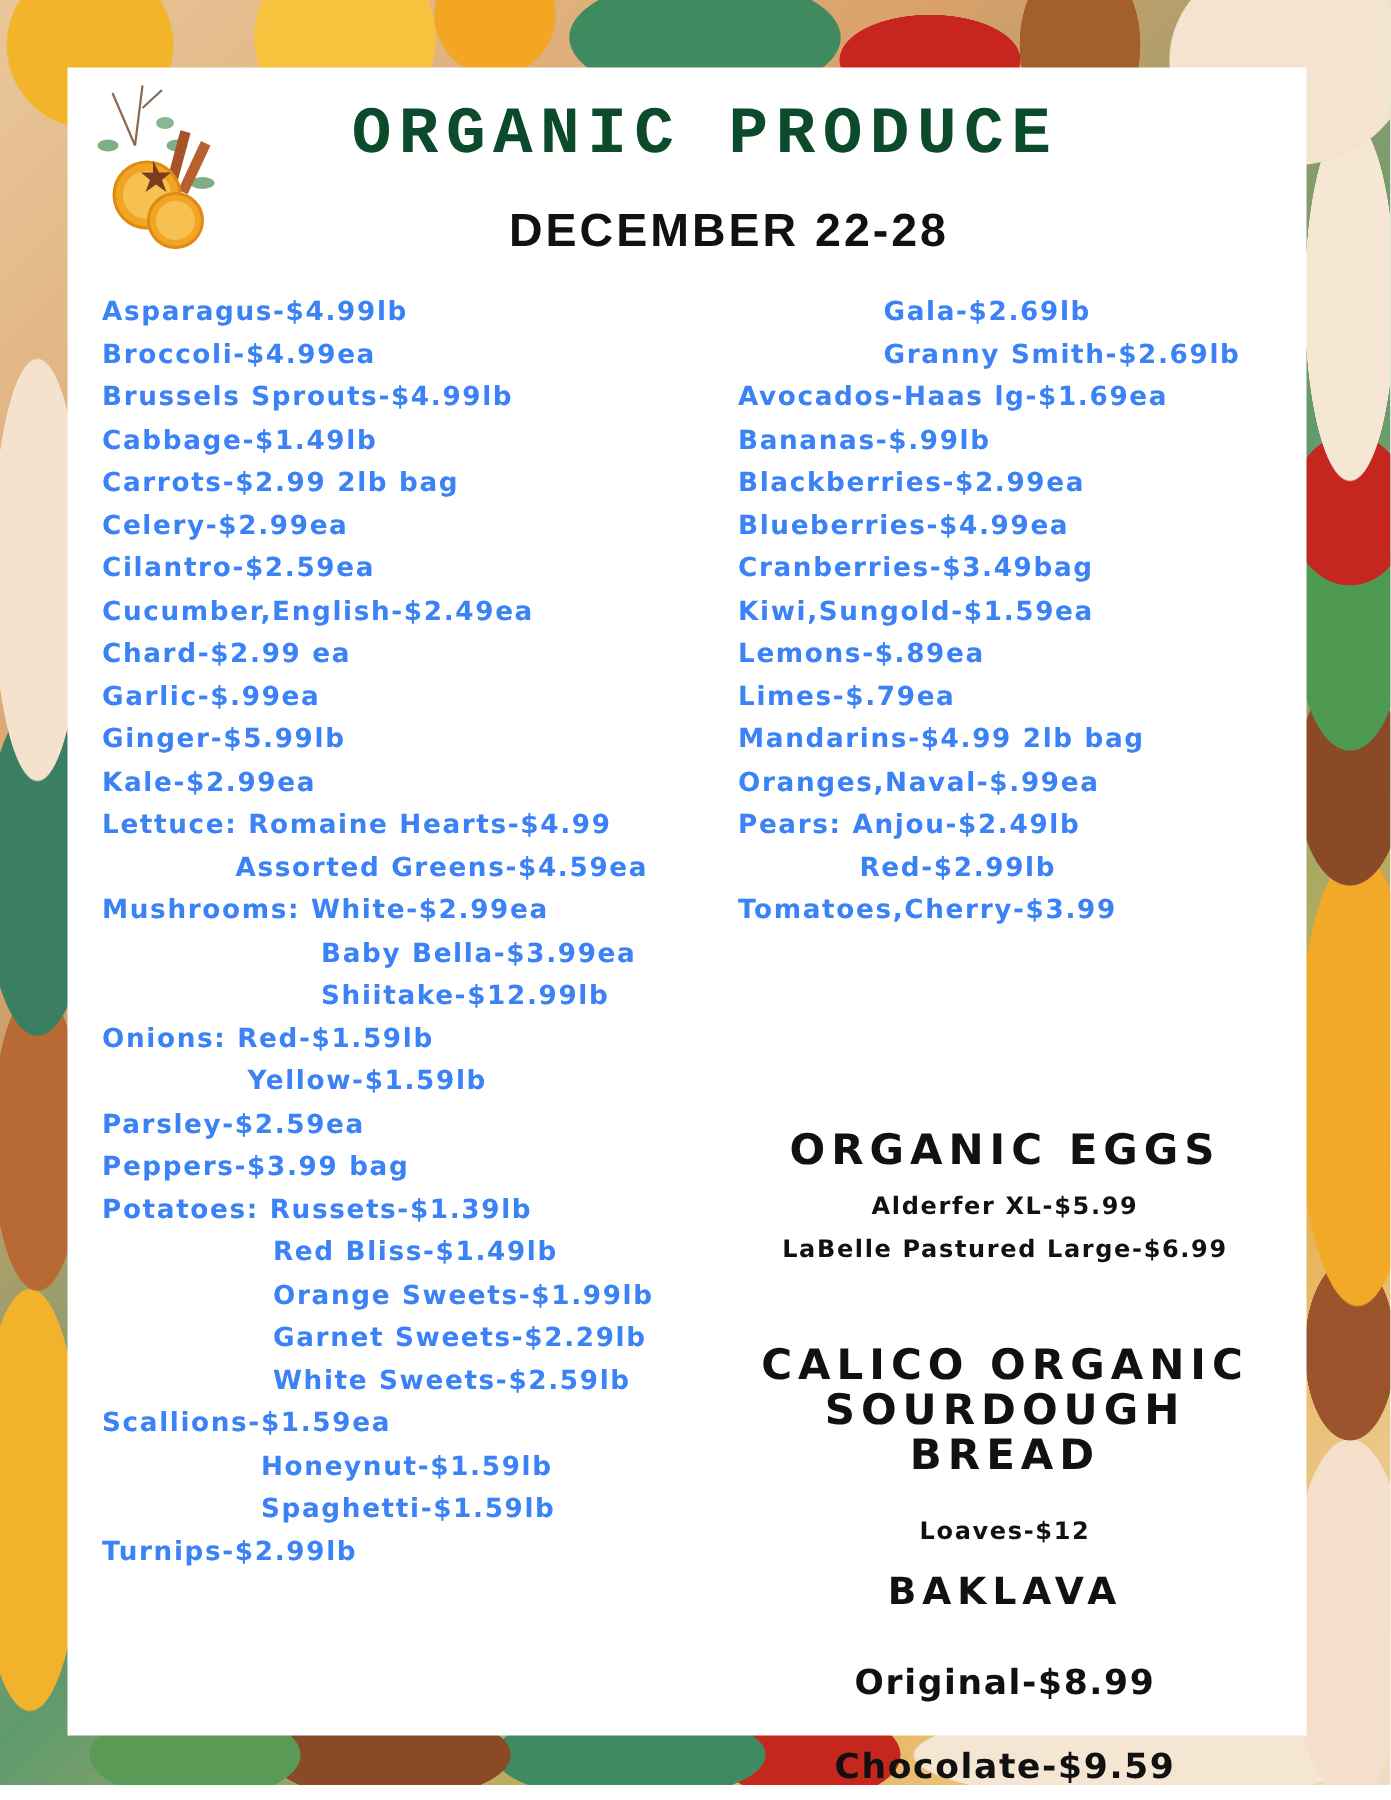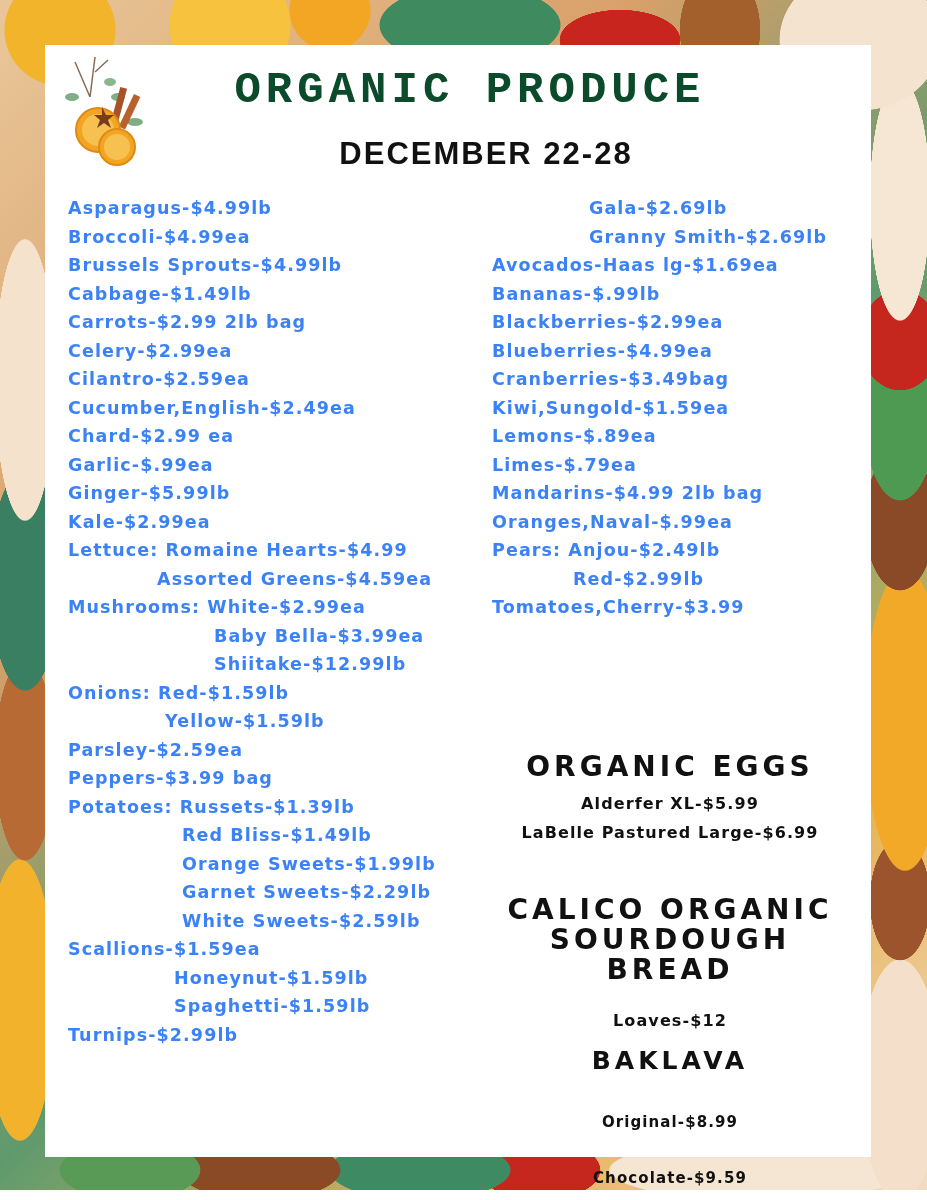--- a/index.html
+++ b/index.html
@@ -76,21 +76,21 @@
     .section .item {
       font-weight: bold; font-size: 16px; letter-spacing: 1.1px; line-height: 28.5px;
     }
     .eggs { top: 752px; }
     .eggs .items { margin-top: 8px; }
     .bread { top: 895px; }
     .bread .items { margin-top: 22px; }
     .baklava { top: 1046px; }
     .baklava h2 { font-size: 25px; }
     .baklava .items { margin-top: 8px; }
-    .baklava .item { line-height: 20px; font-size: 15px; margin-top: 36px; }
+    .baklava .item { line-height: 20px; font-size: 23px; margin-top: 36px; }
   </style>
 </head>
 <body>
 
 <div class="border-bg"></div>
 <div class="panel"></div>
 
 <div class="logo">
   <svg width="100" height="115" viewBox="0 0 100 115">
     <path d="M30 45 L15 10 M30 45 L35 5 M35 20 L48 8" stroke="#8a6a55" stroke-width="1.5" fill="none"></path>

